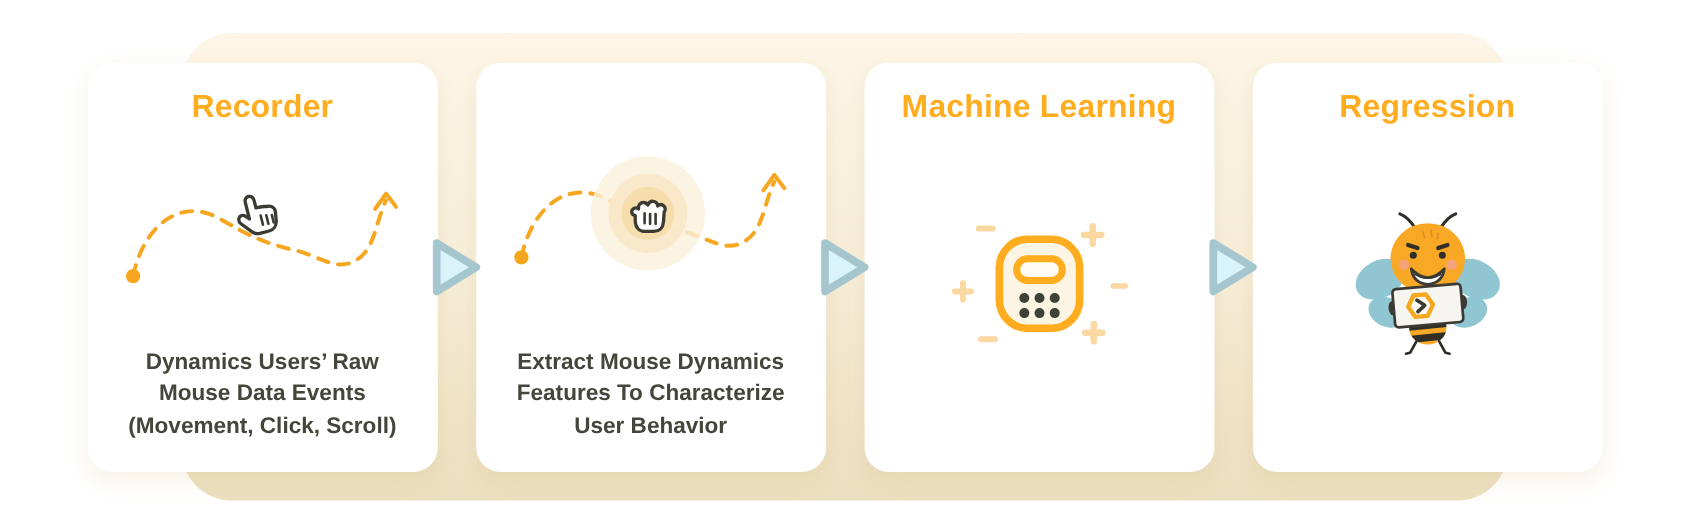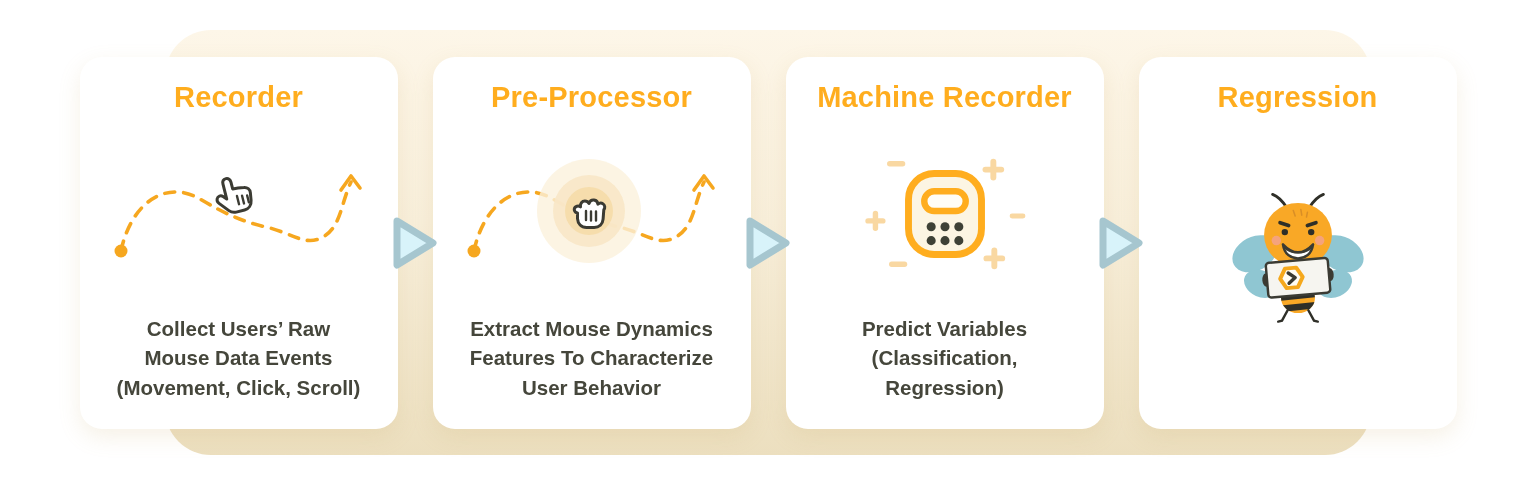--- a/index.html
+++ b/index.html
@@ -51,33 +51,32 @@
         <svg width="262" height="118" viewBox="0 0 262 118">
           <circle cx="13" cy="96" r="6.5" fill="#F6A71F"></circle>
           <path d="M13 96 C 23 48, 58 24, 92 44 C 116 58, 132 66, 158 72 C 184 78, 197 92, 215 82 C 233 72, 233 48, 243 27" fill="none" stroke="#F6A71F" stroke-width="3.6" stroke-linecap="round" stroke-dasharray="10 9"></path>
           <path d="M233 35 L243 21 L252 33" fill="none" stroke="#F6A71F" stroke-width="3.6" stroke-linecap="round" stroke-linejoin="round"></path>
           <g transform="translate(100,26) rotate(-14)">
             <path d="M18 2 c-2.6 0 -4.2 1.9 -4.2 4.6 l0 15.5 -3 -3.4 c-1.8 -2.1 -5 -1.7 -6.2 0.7 c-0.8 1.7 -0.5 3.5 0.7 5 l7.8 9.4 c1.7 2 4.2 3.2 6.8 3.2 l8.6 0 c4.5 0 7.9 -3.2 8.6 -7.7 l1.2 -7.8 c0.5 -3.3 -1.7 -6 -5 -6.5 c-3.7 -0.7 -8 -1.2 -11.3 -1.3 l0 -7.1 c0 -2.7 -1.6 -4.6 -4 -4.6 z" fill="#ffffff" stroke="#3B3B33" stroke-width="3" stroke-linejoin="round"></path>
             <path d="M24.5 21.5 v8.5 M29.5 22.5 v8 M34.5 23.5 v7" fill="none" stroke="#3B3B33" stroke-width="2.4" stroke-linecap="round"></path>
           </g>
         </svg>
       </div>
-      <p class="card-desc">Collect Users’ Raw
+      <p class="card-desc">Dynamics Users’ Raw
 Mouse Data Events
 (Movement, Click, Scroll)</p>
     </section>
 
     <div class="connector">
       <svg width="58" height="66" viewBox="0 0 58 66">
         <path d="M11 11 L47 33 L11 55 Z" fill="#D8F3FA" stroke="#A6C6CF" stroke-width="7" stroke-linejoin="round"></path>
       </svg>
     </div>
 
     <section class="card">
-      <h2 class="card-title">Pre-Processor</h2>
       <div class="icon-wrap">
         <svg width="262" height="118" viewBox="0 0 262 118">
           <circle cx="13" cy="96" r="6.5" fill="#F6A71F"></circle>
           <path d="M13 96 C 23 48, 58 24, 92 44 C 116 58, 132 66, 158 72 C 184 78, 197 92, 215 82 C 233 72, 233 48, 243 27" fill="none" stroke="#F6A71F" stroke-width="3.6" stroke-linecap="round" stroke-dasharray="10 9"></path>
           <path d="M233 35 L243 21 L252 33" fill="none" stroke="#F6A71F" stroke-width="3.6" stroke-linecap="round" stroke-linejoin="round"></path>
           <g>
             <circle cx="128" cy="56" r="52" fill="#FBF1DC" opacity="0.8"></circle>
             <circle cx="128" cy="56" r="36" fill="#F8E7C6" opacity="0.9"></circle>
             <circle cx="128" cy="56" r="24" fill="#F5DCA9" opacity="0.9"></circle>
           </g>
@@ -92,21 +91,21 @@
 User Behavior</p>
     </section>
 
     <div class="connector">
       <svg width="58" height="66" viewBox="0 0 58 66">
         <path d="M11 11 L47 33 L11 55 Z" fill="#D8F3FA" stroke="#A6C6CF" stroke-width="7" stroke-linejoin="round"></path>
       </svg>
     </div>
 
     <section class="card">
-      <h2 class="card-title">Machine Recorder</h2>
+      <h2 class="card-title">Machine Learning</h2>
       <div class="icon-wrap">
         <svg width="200" height="148" viewBox="0 0 200 150">
           <g stroke="#F9D8A2" stroke-linecap="round" fill="none">
             <path d="M44 24 h13" stroke-width="5.5"></path>
             <path d="M141 30 h16 M149 22 v16" stroke-width="6"></path>
             <path d="M22 82 h15 M29.5 74.5 v15" stroke-width="5.5"></path>
             <path d="M168 77 h11" stroke-width="5"></path>
             <path d="M46 126 h13" stroke-width="5.5"></path>
             <path d="M142 120 h16 M150 112 v16" stroke-width="6"></path>
           </g>
@@ -115,23 +114,20 @@
           <g fill="#3E4136">
             <circle cx="86" cy="88" r="4.6"></circle>
               <circle cx="100" cy="88" r="4.6"></circle>
               <circle cx="114" cy="88" r="4.6"></circle>
             <circle cx="86" cy="102" r="4.6"></circle>
               <circle cx="100" cy="102" r="4.6"></circle>
               <circle cx="114" cy="102" r="4.6"></circle>
           </g>
         </svg>
       </div>
-      <p class="card-desc">Predict Variables
-(Classification,
-Regression)</p>
     </section>
 
     <div class="connector">
       <svg width="58" height="66" viewBox="0 0 58 66">
         <path d="M11 11 L47 33 L11 55 Z" fill="#D8F3FA" stroke="#A6C6CF" stroke-width="7" stroke-linejoin="round"></path>
       </svg>
     </div>
 
     <section class="card">
       <h2 class="card-title">Regression</h2>

